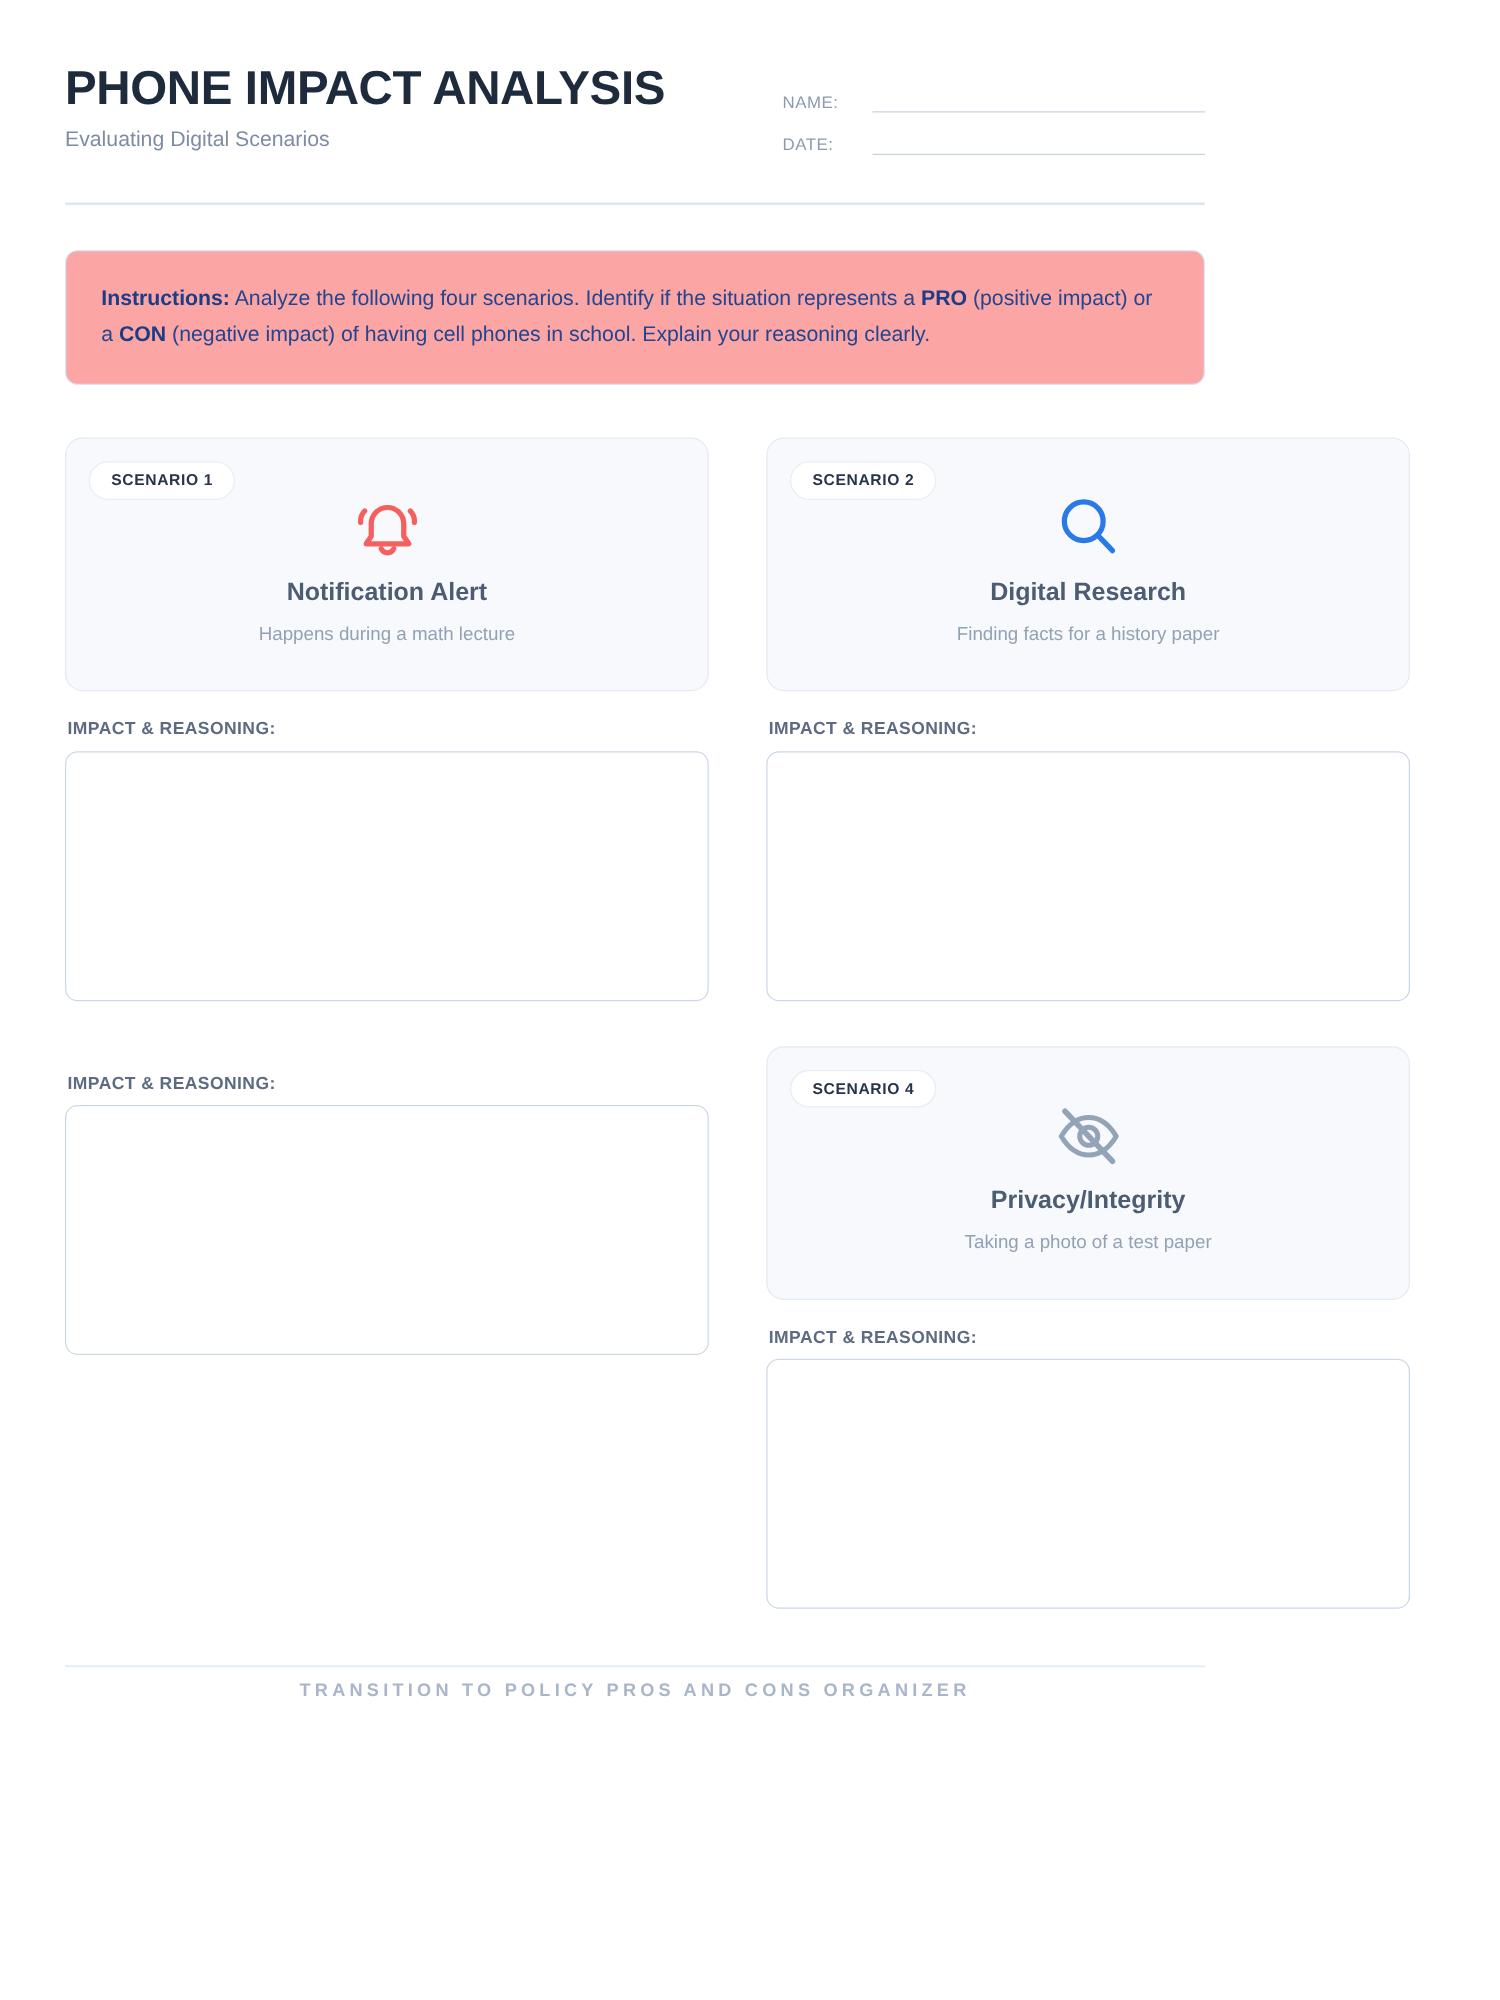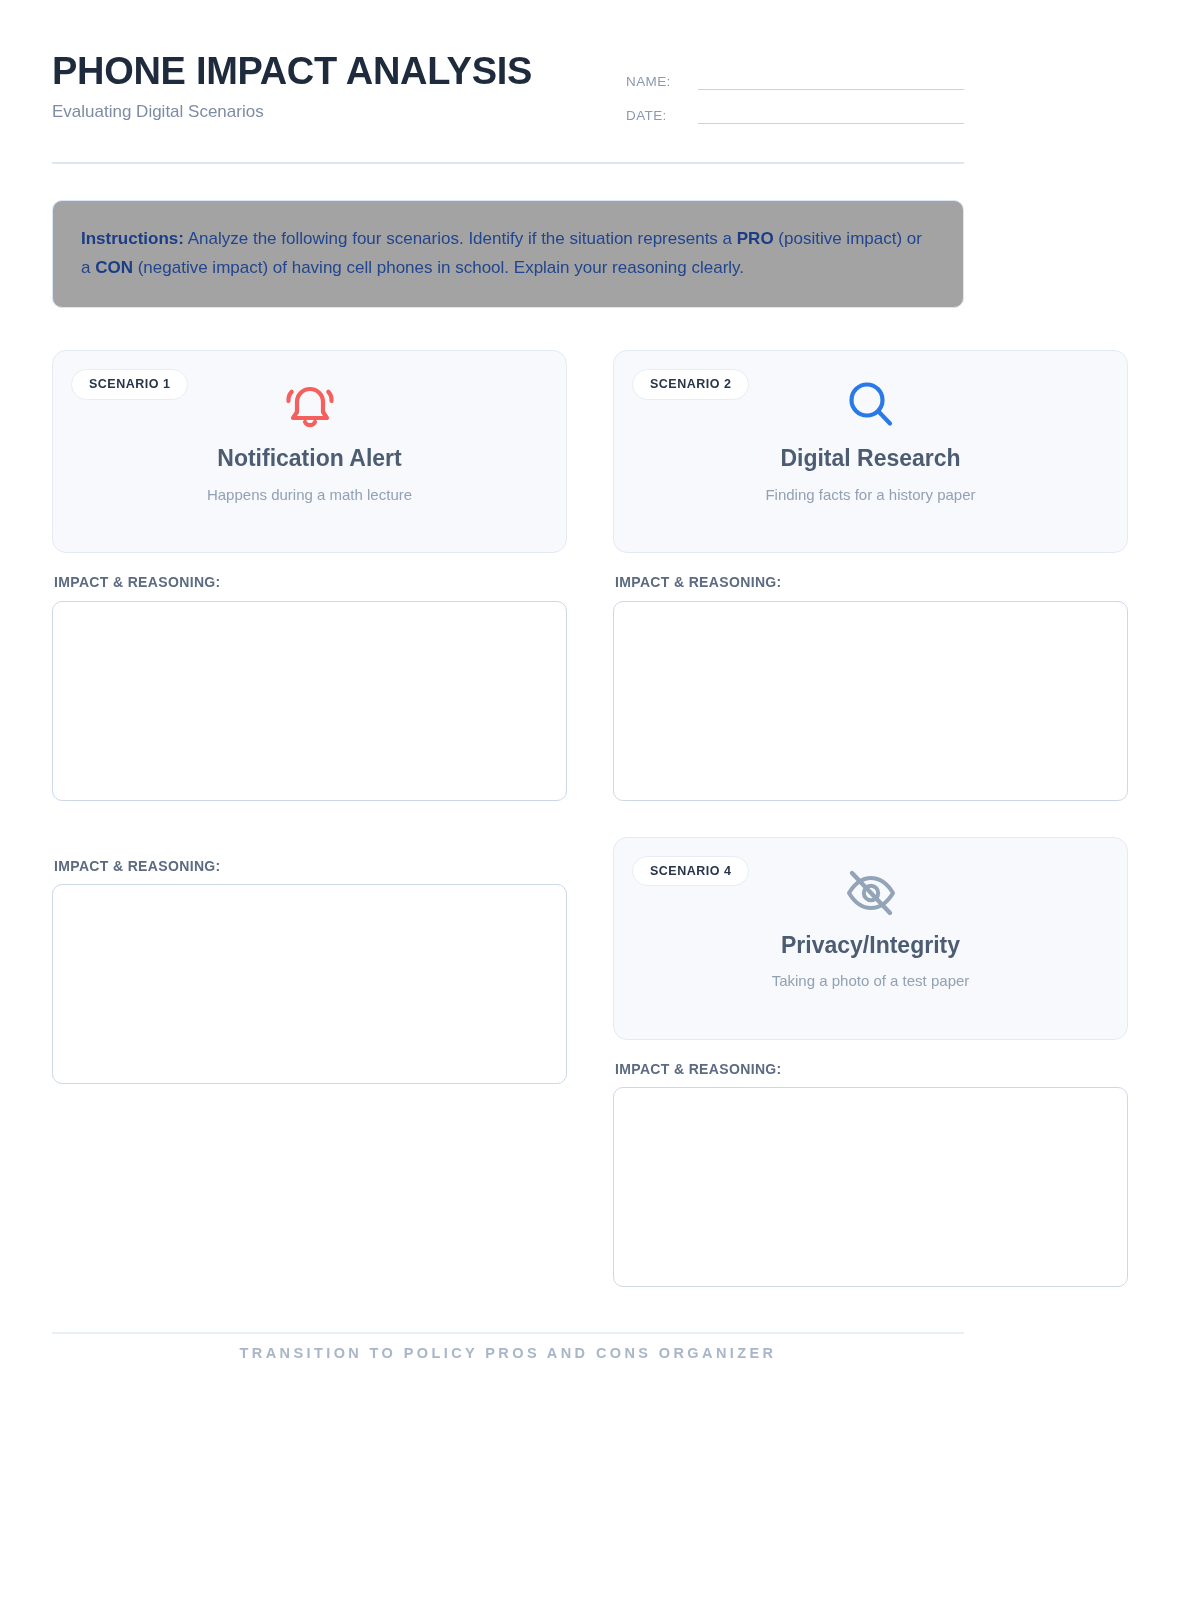--- a/index.html
+++ b/index.html
@@ -69,21 +69,21 @@
   .header-divider {
     margin-top: 22px;
     height: 2px;
     background: #dde5f0;
     border-radius: 2px;
   }
 
   
   .instructions {
     margin-top: 36px;
-    background: #a3a3a3;
+    background: #fca5a5;
     border: 1px solid #d8e6fa;
     border-radius: 10px;
     padding: 23px 28px 25px 28px;
     font-size: 17px;
     line-height: 1.72;
     color: #22458f;
   }
   .instructions b { font-weight: bold; color: #1b3c86; }
 
   
@@ -99,21 +99,22 @@
   .scenario-card {
     position: relative;
     height: 203px;
     box-sizing: border-box;
     background: #f7f9fc;
     border: 1px solid #e4eaf2;
     border-radius: 14px;
     display: flex;
     flex-direction: column;
     align-items: center;
-    padding-top: 24px;
+    justify-content: center;
+    padding-top: 5px;
   }
   .badge {
     position: absolute;
     top: 18px;
     left: 18px;
     background: #ffffff;
     border: 1px solid #e8edf4;
     border-radius: 999px;
     padding: 8px 17px;
     font-size: 12.5px;
@@ -123,21 +124,21 @@
     line-height: 1;
   }
   .icon-wrap {
     height: 62px;
     display: flex;
     align-items: center;
     justify-content: center;
     margin-bottom: 8px;
   }
   .card-title {
-    font-size: 23px;
+    font-size: 20px;
     font-weight: bold;
     color: #4c5c72;
     line-height: 1.2;
     margin: 0;
   }
   .card-desc {
     font-size: 15px;
     color: #93a1b5;
     margin-top: 13px;
     line-height: 1.2;

